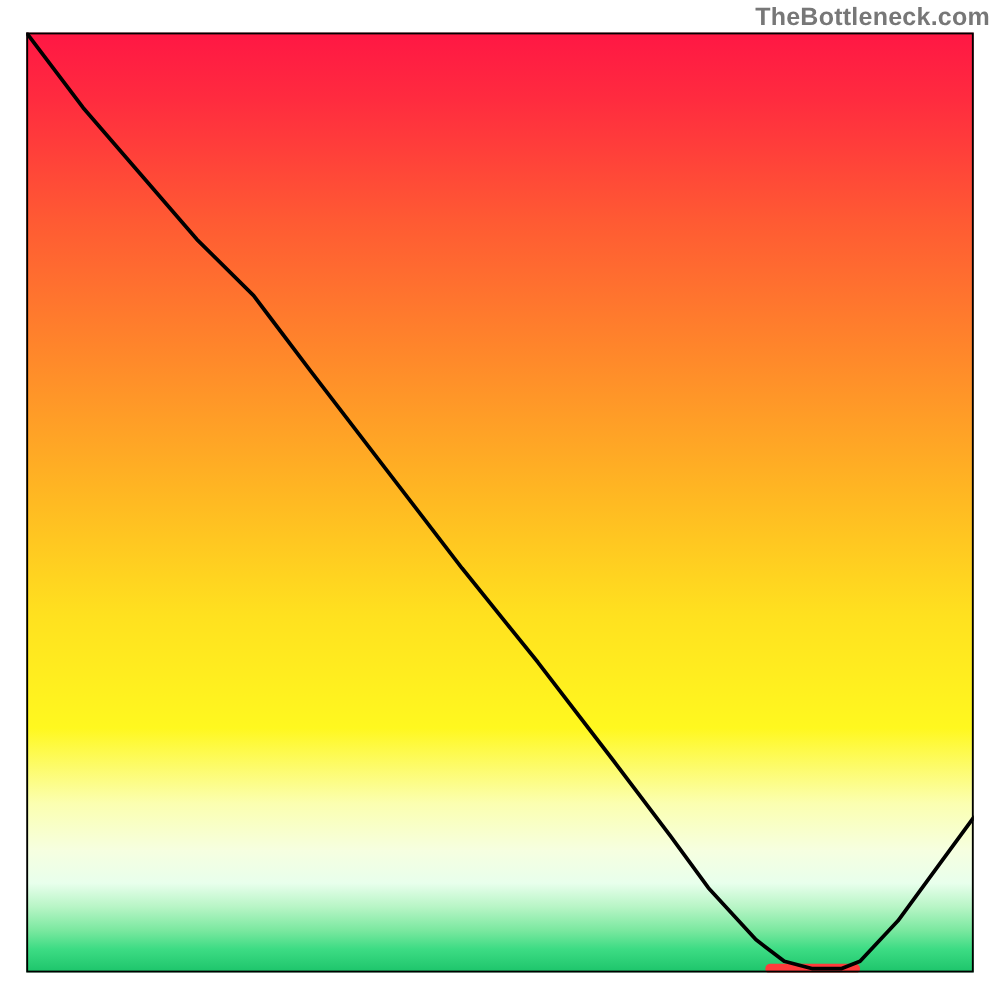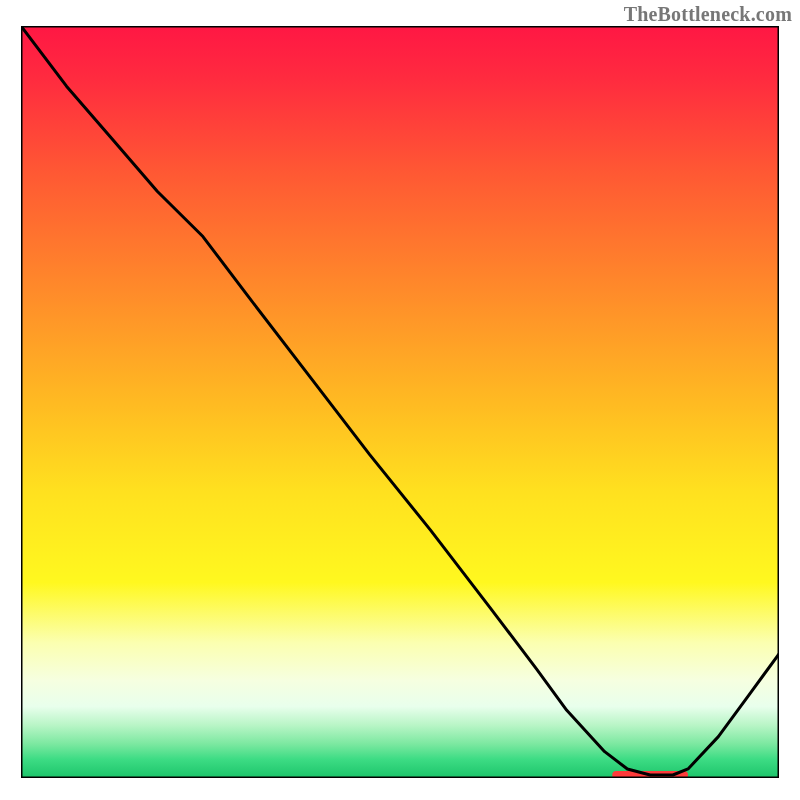--- a/index.html
+++ b/index.html
@@ -2,21 +2,21 @@
 <html><head>
 <meta charset="utf-8">
 <style>
   * { margin: 0; padding: 0; box-sizing: border-box; }
   html, body { width: 800px; height: 800px; overflow: hidden; background: #fff; }
   .wrap { width: 800px; height: 800px; position: relative; }
   .watermark {
     position: absolute;
     top: 3px;
     right: 8px;
-    font-family: Liberation Serif, serif;
+    font-family: Liberation Sans, sans-serif;
     font-size: 20px;
     font-weight: bold;
     color: #777;
     z-index: 5;
     letter-spacing: 0.2px;
   }
   .plot {
     position: absolute;
     left: 21px;
     top: 26px;

